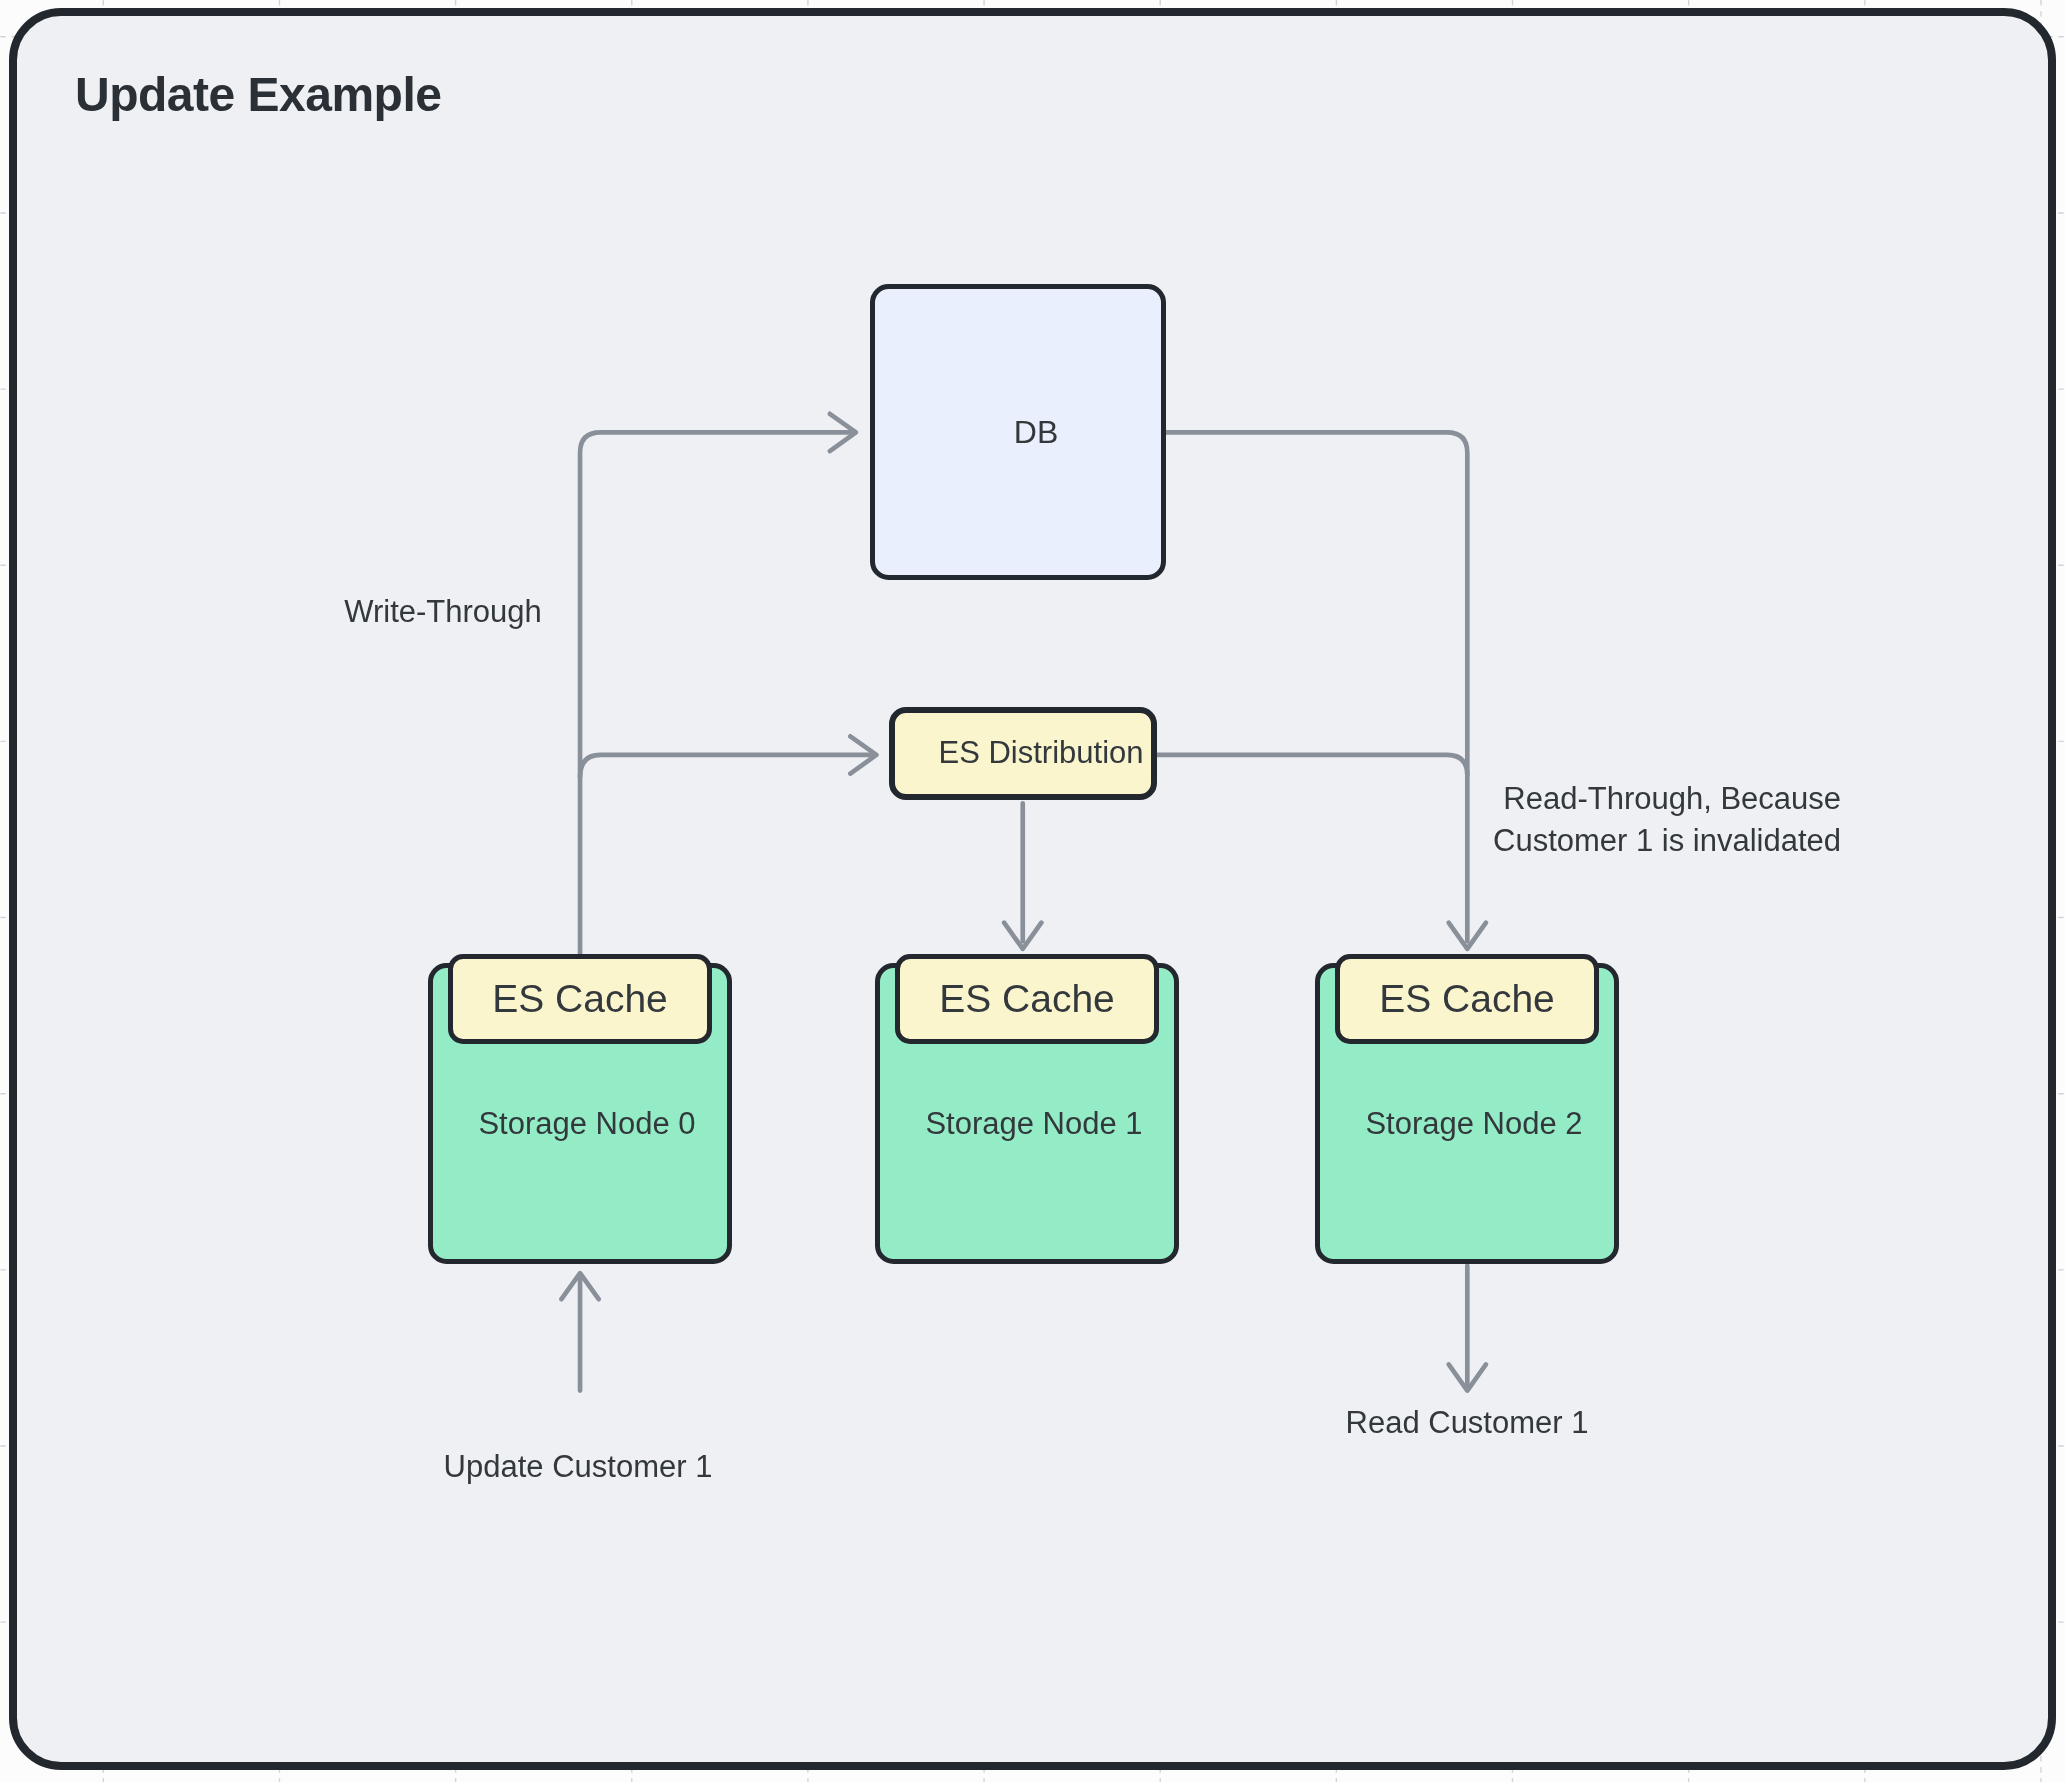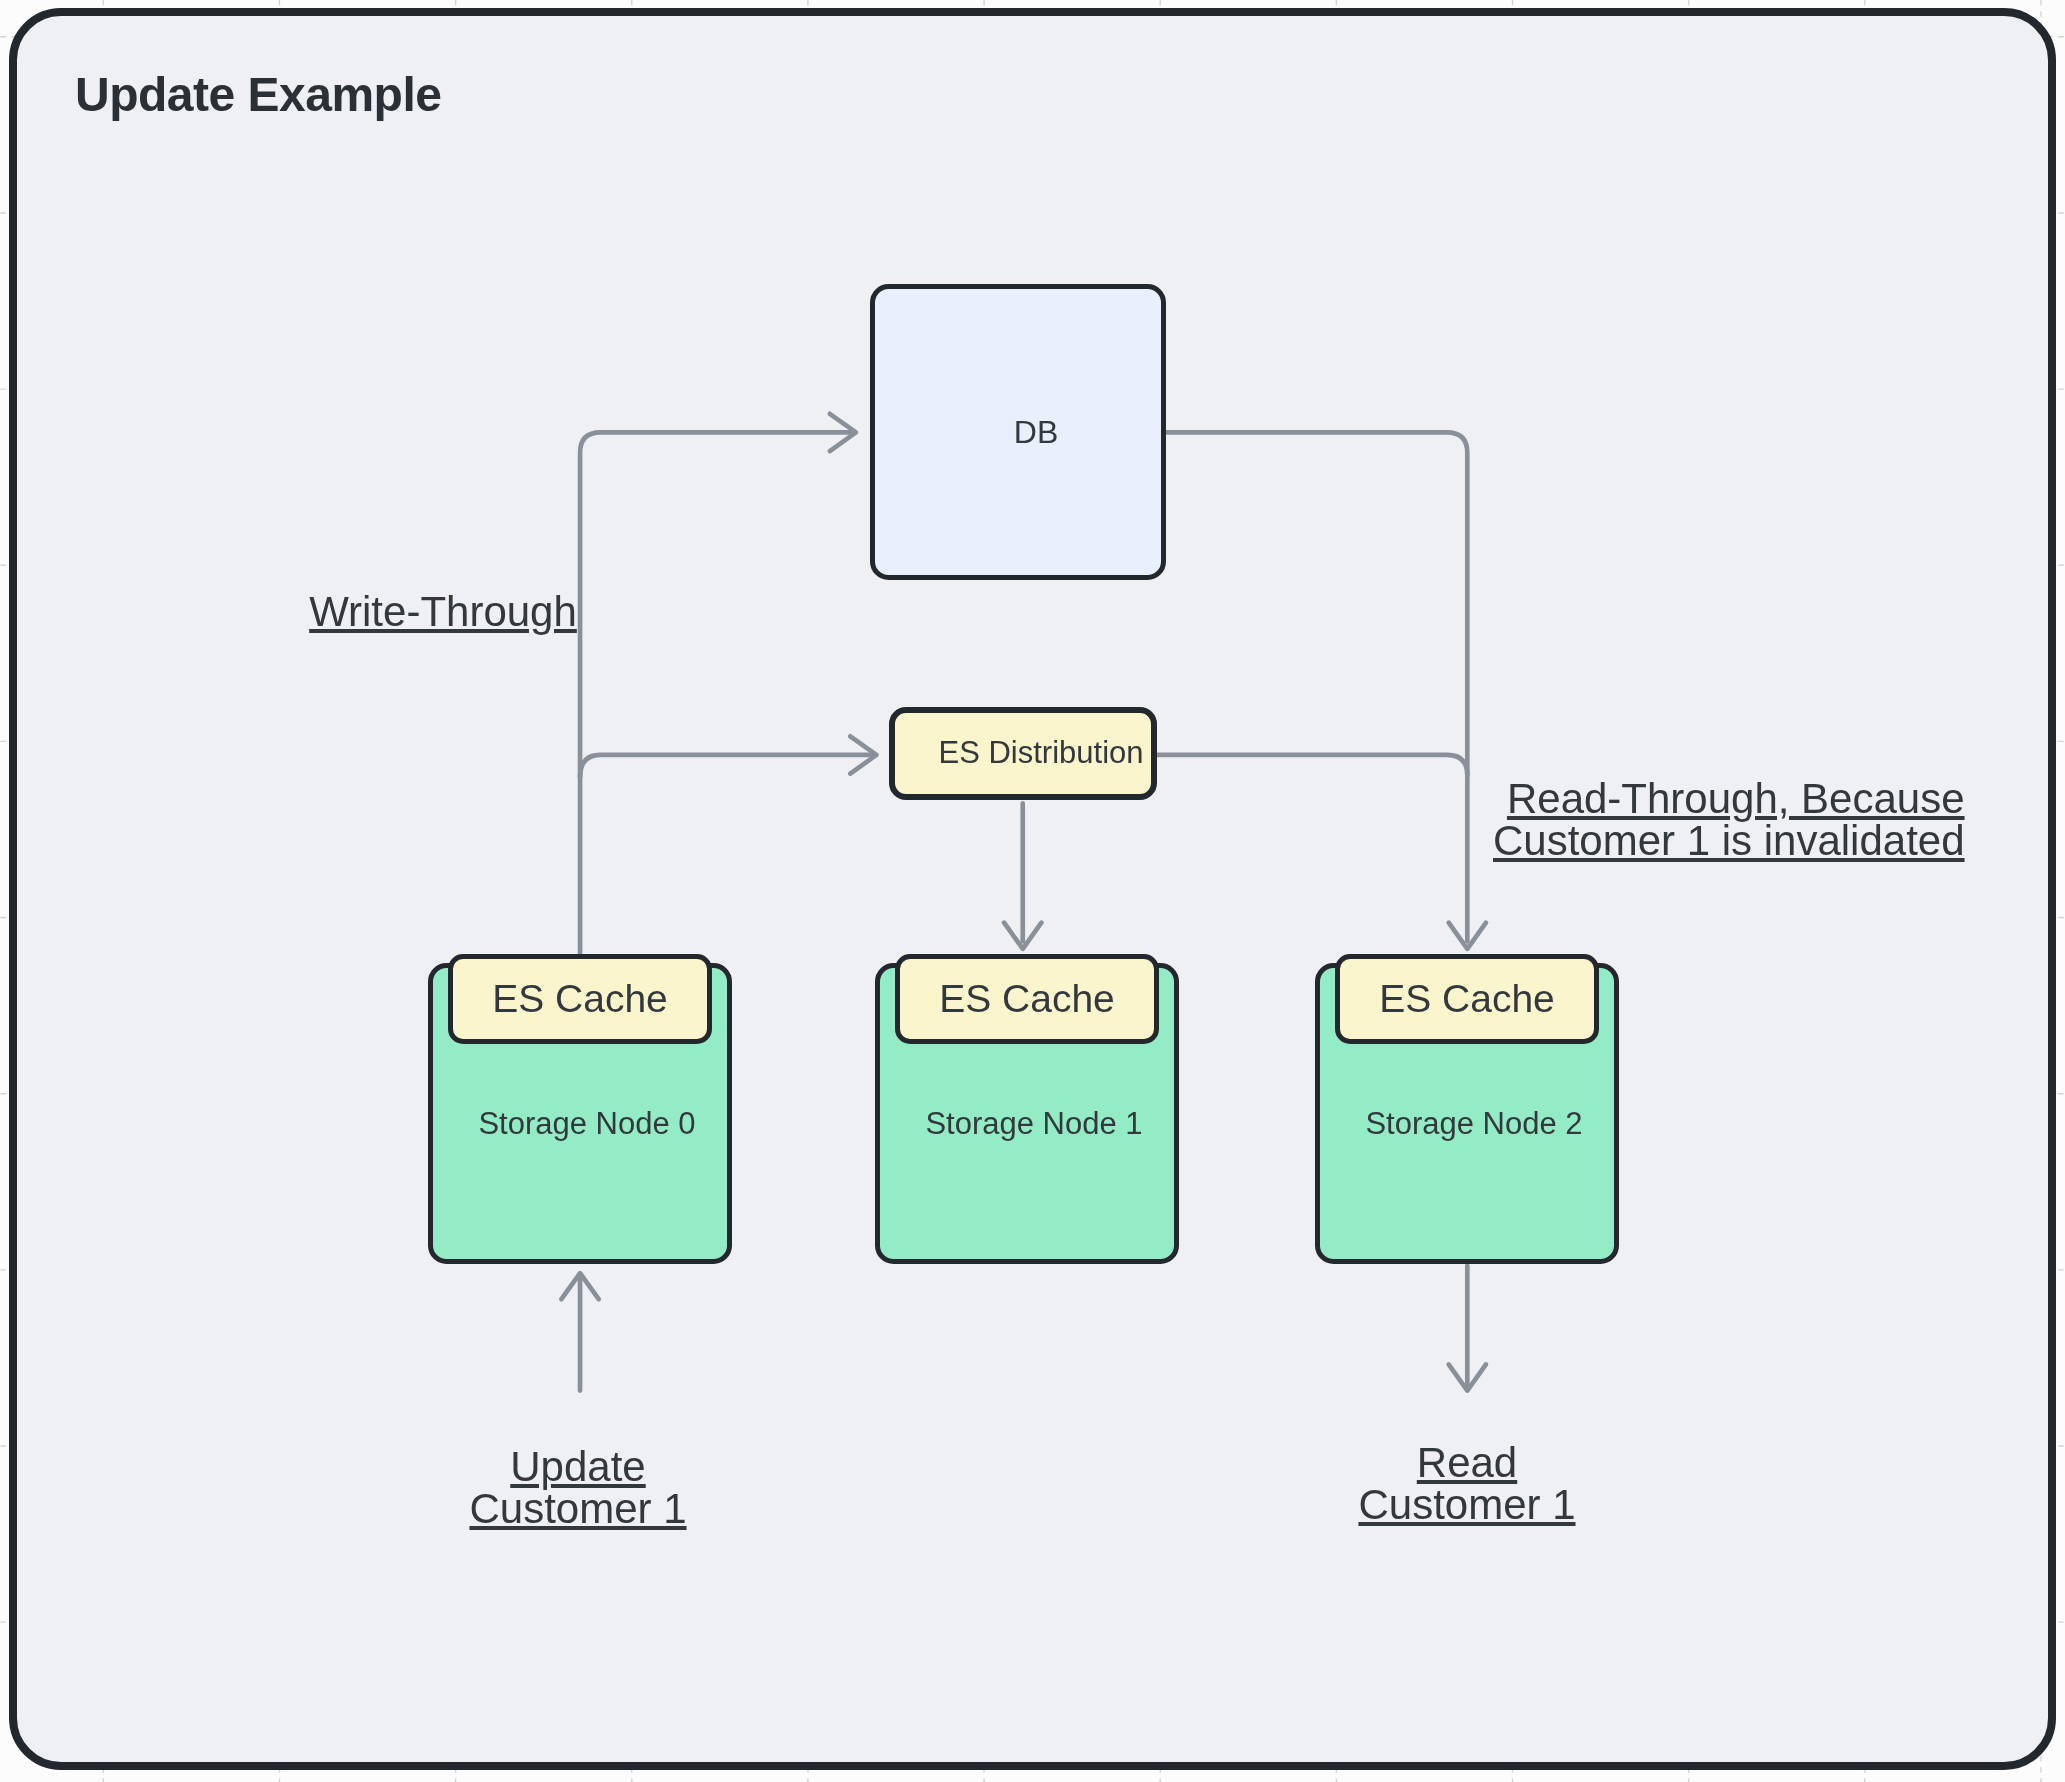--- a/index.html
+++ b/index.html
@@ -61,27 +61,27 @@
     text-align:center; color:var(--text); font-size:31px;
   }
   .sn0{left:428px;} .sn1{left:875px;} .sn2{left:1315px;}
   .title{
     position:absolute; left:75px; top:67px; z-index:3;
     font-size:48px; font-weight:600; color:var(--title-text);
     letter-spacing:-0.5px;
   }
   .edge-label{
     position:absolute; z-index:3; color:var(--text);
-    font-size:42px; line-height:42px;text-decoration:underline;
+    font-size:31px; line-height:42px;
   }
   .lbl-write{left:308px; top:591px; width:270px; text-align:center;}
   .lbl-distribute{left:807px; top:653px; width:429px; text-align:center;}
   .lbl-read-through{left:1493px; top:778px; text-align:right;}
   .lbl-update{left:438px; top:1402px; width:280px; text-align:center;margin-top:44px;}
-  .lbl-read{left:1327px; top:1402px; width:280px; text-align:center;margin-top:40px;}
+  .lbl-read{left:1327px; top:1402px; width:280px; text-align:center;}
 </style>
 </head>
 <body>
 
 <div class="page">
 
   <svg class="ruler-grid" width="2066" height="1782" viewBox="0 0 2216 1912">
       <line x1="110.5" y1="0" x2="110.5" y2="1912" stroke="#c9cdd2" stroke-width="1.5" stroke-dasharray="6 6" opacity="0.85"></line>
       <line x1="299.5" y1="0" x2="299.5" y2="1912" stroke="#c9cdd2" stroke-width="1.5" stroke-dasharray="6 6" opacity="0.85"></line>
       <line x1="488.5" y1="0" x2="488.5" y2="1912" stroke="#c9cdd2" stroke-width="1.5" stroke-dasharray="6 6" opacity="0.85"></line>

